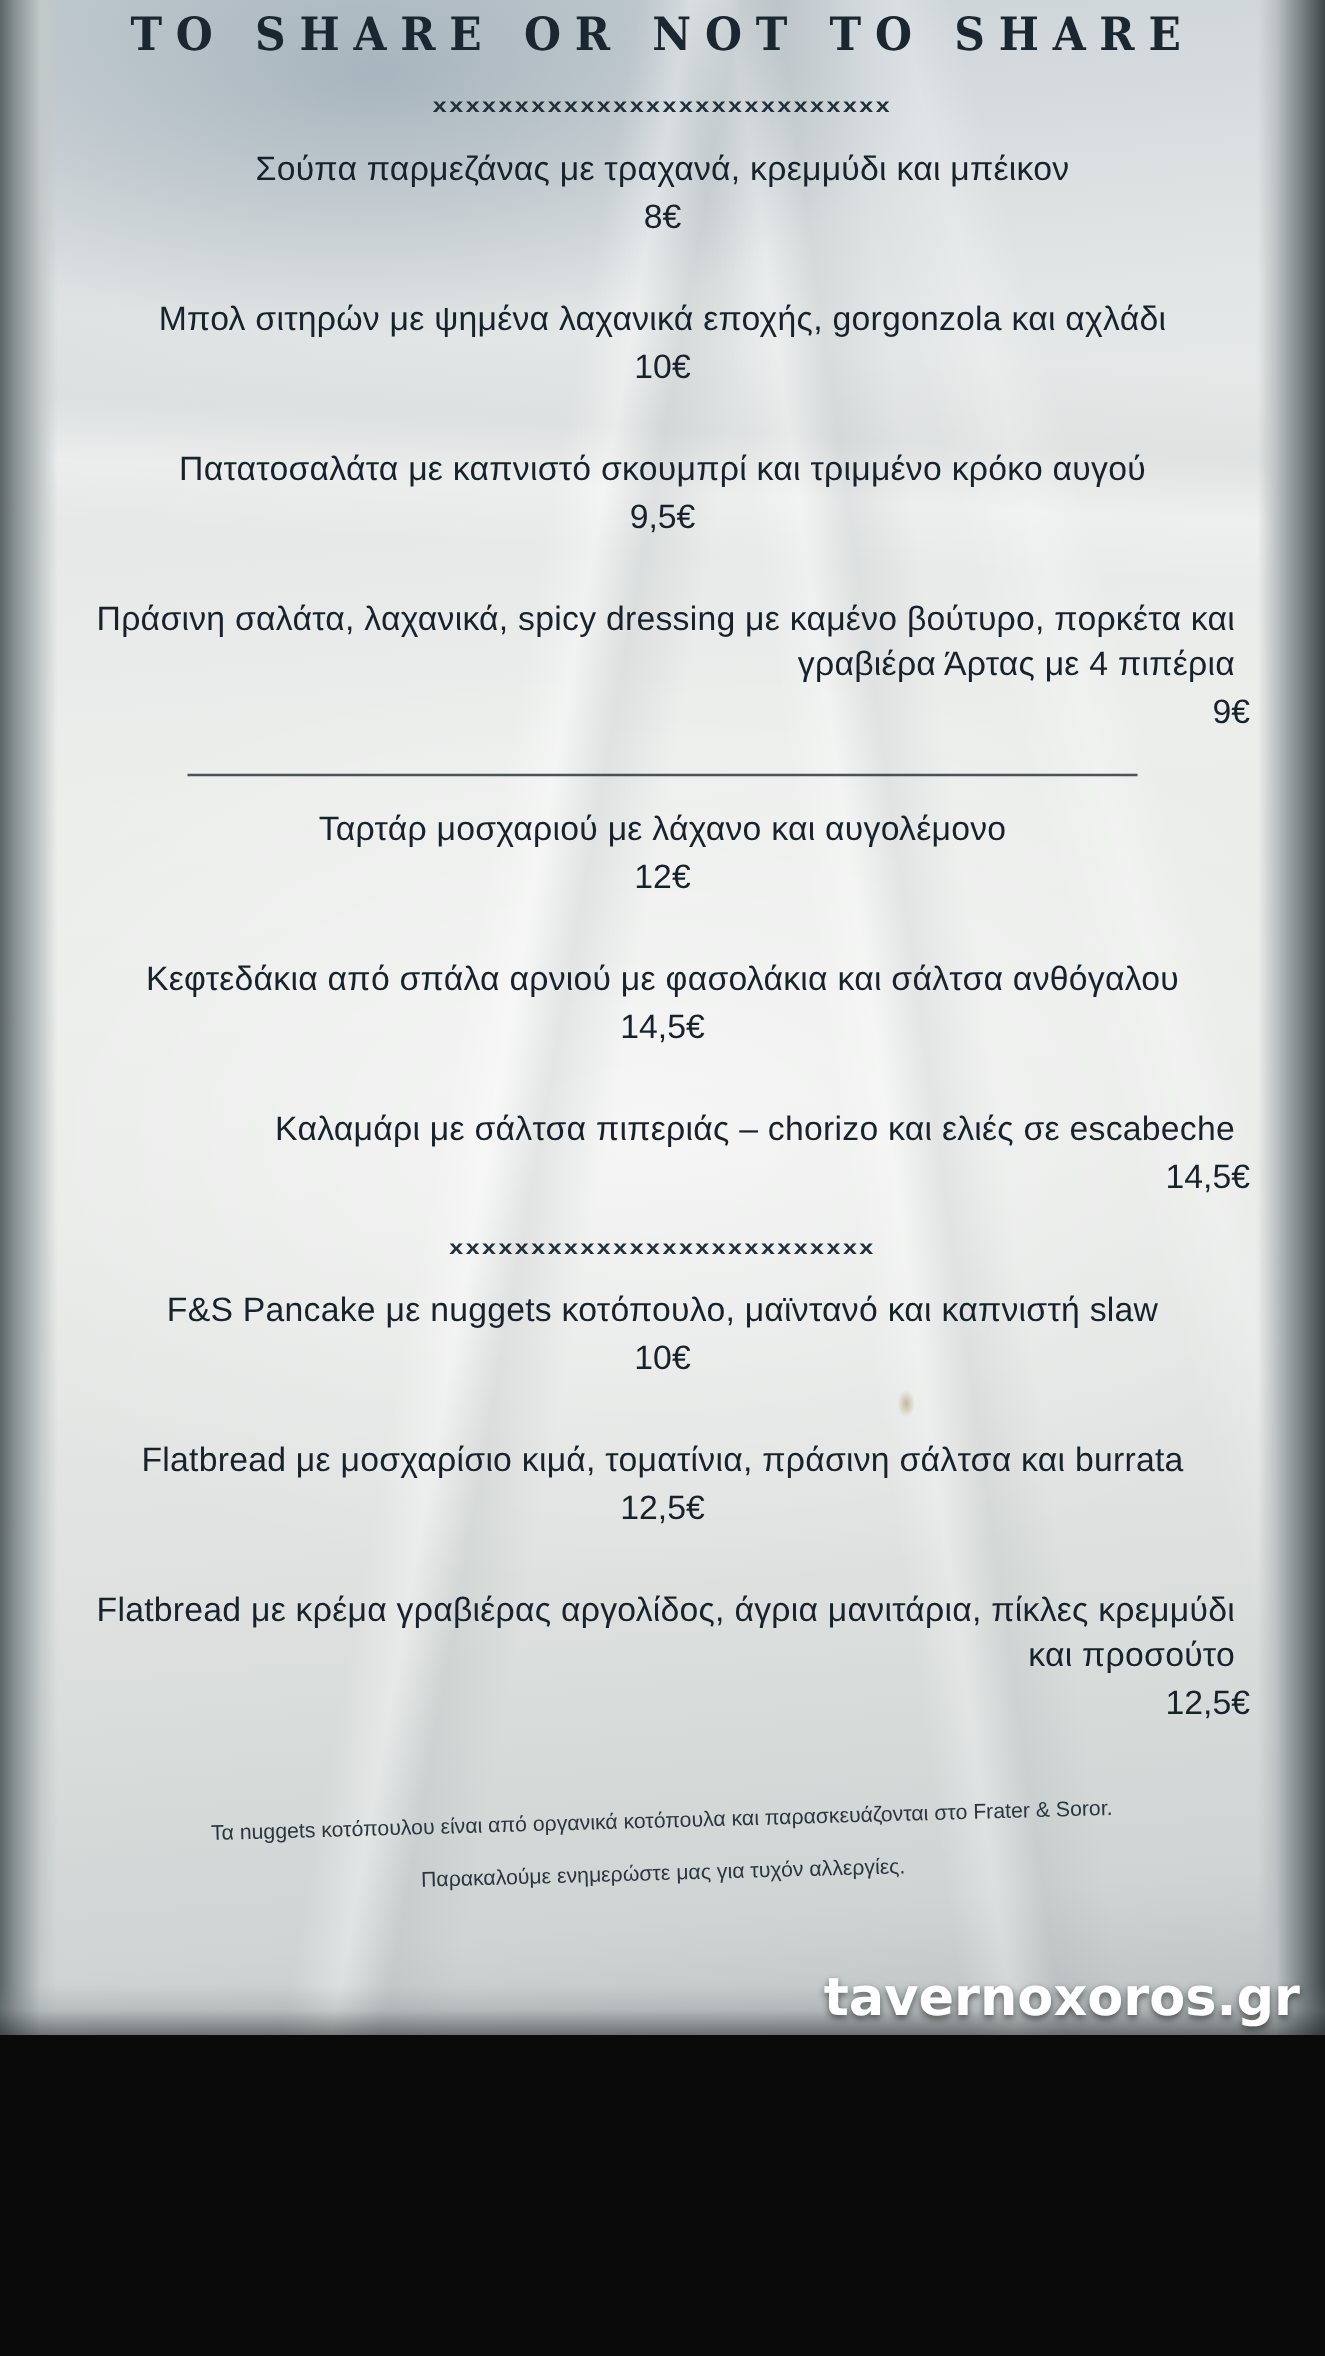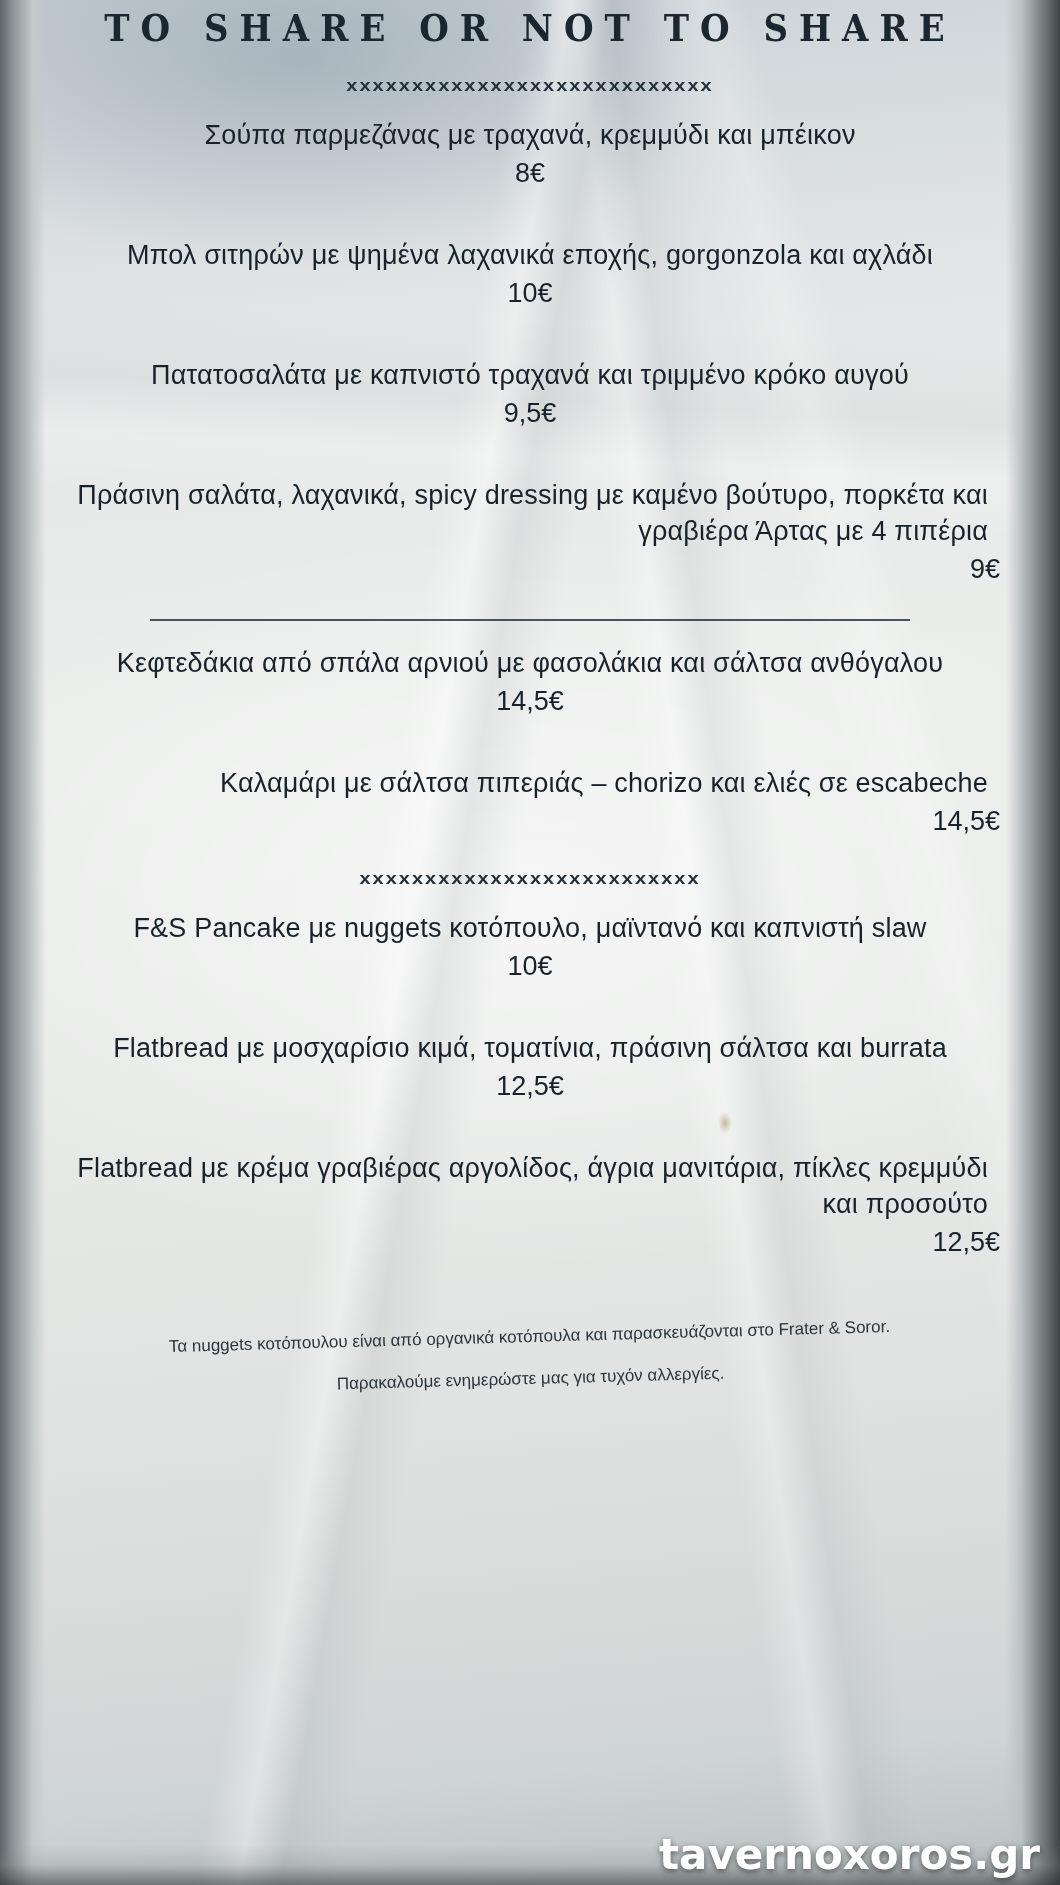--- a/index.html
+++ b/index.html
@@ -3,21 +3,21 @@
 <meta charset="utf-8">
 <style>
   html, body {
     margin: 0;
     padding: 0;
     background: #0a0a0a;
   }
   .page {
     position: relative;
     width: 1060px;
-    height: 1885px;
+    height: 1628px;
     overflow: hidden;
     background: #d9dde0;
     font-family: "Liberation Sans", sans-serif;
   }
   
   .paper {
     position: absolute;
     inset: 0;
     background:
       radial-gradient(ellipse 620px 300px at 300px 60px, rgba(120,140,155,0.45), rgba(120,140,155,0) 70%),
@@ -160,32 +160,36 @@
     <div class="group">
       <div class="item">
         <div class="item-name">Σούπα παρμεζάνας με τραχανά, κρεμμύδι και μπέικον</div>
         <div class="item-price">8€</div>
       </div>
       <div class="item">
         <div class="item-name">Μπολ σιτηρών με ψημένα λαχανικά εποχής, gorgonzola και αχλάδι</div>
         <div class="item-price">10€</div>
       </div>
       <div class="item">
-        <div class="item-name">Πατατοσαλάτα με καπνιστό τραχανά και τριμμένο κρόκο αυγού</div>
+        <div class="item-name">Πατατοσαλάτα με καπνιστό σκουμπρί και τριμμένο κρόκο αυγού</div>
         <div class="item-price">9,5€</div>
       </div>
       <div class="item">
         <div class="item-name">Πράσινη σαλάτα, λαχανικά, spicy dressing με καμένο βούτυρο, πορκέτα και γραβιέρα Άρτας με 4 πιπέρια</div>
         <div class="item-price">9€</div>
       </div>
     </div>
 
     <div class="rule"></div>
 
     <div class="group">
+      <div class="item">
+        <div class="item-name">Ταρτάρ μοσχαριού με λάχανο και αυγολέμονο</div>
+        <div class="item-price">12€</div>
+      </div>
       <div class="item">
         <div class="item-name">Κεφτεδάκια από σπάλα αρνιού με φασολάκια και σάλτσα ανθόγαλου</div>
         <div class="item-price">14,5€</div>
       </div>
       <div class="item">
         <div class="item-name">Καλαμάρι με σάλτσα πιπεριάς – chorizo και ελιές σε escabeche</div>
         <div class="item-price">14,5€</div>
       </div>
     </div>
 

